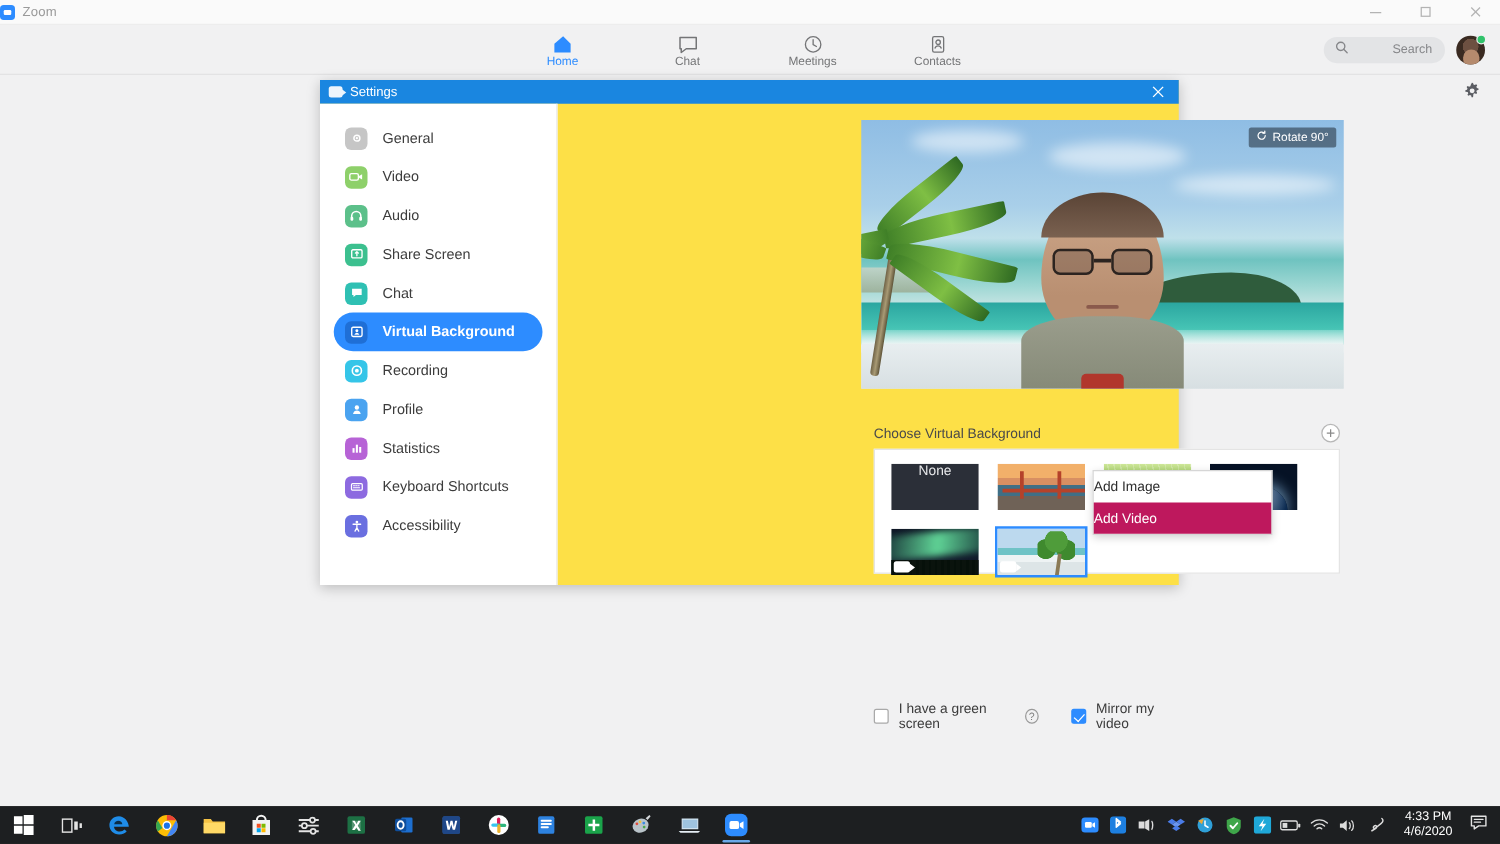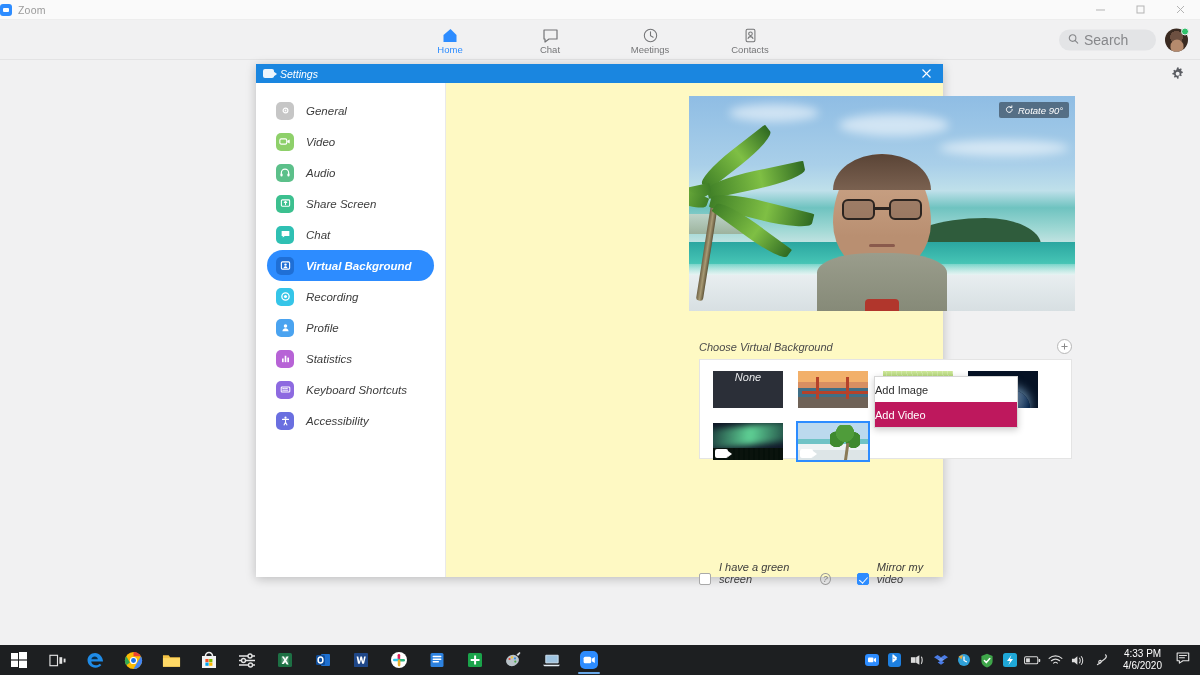--- a/index.html
+++ b/index.html
@@ -52,21 +52,21 @@
   .nav-ico { height: 18px; display: flex; align-items: flex-end; }
 
   .search-wrap {
     position: absolute; right: 44px; top: 50%; transform: translateY(-50%);
     display: flex; align-items: center;
   }
   .search-box {
     width: 97px; height: 21px; border-radius: 11px; background: #e3e4e6;
     display: flex; align-items: center; gap: 5px; padding: 0 9px;
   }
-  .search-box .ph { font-size: 14px; color: #86878a; }
+  .search-box .ph { font-size: 10px; color: #86878a; margin-left: 30px; }
   .avatar-wrap { position: absolute; right: 12px; top: 50%; transform: translateY(-50%); }
   .avatar {
     width: 23px; height: 23px; border-radius: 50%; overflow: hidden;
     background: radial-gradient(circle at 50% 38%, #6d5041 0 34%, #3a2a21 35% 100%);
     position: relative;
   }
   .avatar::after {
     content: ""; position: absolute; left: 50%; top: 52%; transform: translateX(-50%);
     width: 13px; height: 13px; border-radius: 50% 50% 40% 40%; background: #b58a6d;
   }
@@ -74,22 +74,22 @@
     position: absolute; right: -1px; top: -1px; width: 8px; height: 8px;
     border-radius: 50%; background: #30c26b; border: 1.5px solid #f1f1f2;
   }
   .gear-btn {
     position: absolute; right: 12px; top: 64px; width: 22px; height: 22px;
     display: flex; align-items: center; justify-content: center; cursor: pointer;
   }
 
   
   .settings {
-    position: absolute; left: 256px; top: 64px; width: 687px; height: 513px;
-    background: #fef9c3; box-shadow: 0 2px 10px rgba(0,0,0,.22); font-style: italic;
+    position: absolute; left: 256px; top: 64px; width: 687px; height: 404px;
+    background: #fde047; box-shadow: 0 2px 10px rgba(0,0,0,.22);
   }
   .st-title {
     height: 19px; background: #1a86e0; display: flex; align-items: center;
     padding: 0 0 0 7px;
   }
   .st-logo {
     width: 11px; height: 9px; background: #fff; border-radius: 2px; margin-right: 6px;
     position: relative; opacity: .92;
   }
   .st-logo::after {
@@ -303,21 +303,21 @@
   }
   .ctx-item {
     height: 25px; display: flex; align-items: center; padding-left: 0;
     font-size: 11px; color: #2d2d2d; cursor: pointer;
   }
   .ctx-item.highlight { background: #be185d; color: #fff; }
 
   .opts-row {
     position: absolute; left: 253px; top: 478px; display: flex; align-items: center; gap: 26px;
   }
-  .opt { display: flex; align-items: flex-end; gap: 8px; cursor: pointer; }
+  .opt { display: flex; align-items: center; gap: 8px; cursor: pointer; }
   .cb {
     width: 12px; height: 12px; border: 1px solid #a9a9a9; border-radius: 2px; background: #fff;
     flex: none;
   }
   .cb.checked {
     background: #2d8cff; border-color: #2d8cff; position: relative;
   }
   .cb.checked::after {
     content: ""; position: absolute; left: 3.5px; top: .5px; width: 3.5px; height: 7px;
     border: solid #fff; border-width: 0 1.8px 1.8px 0; transform: rotate(42deg);

